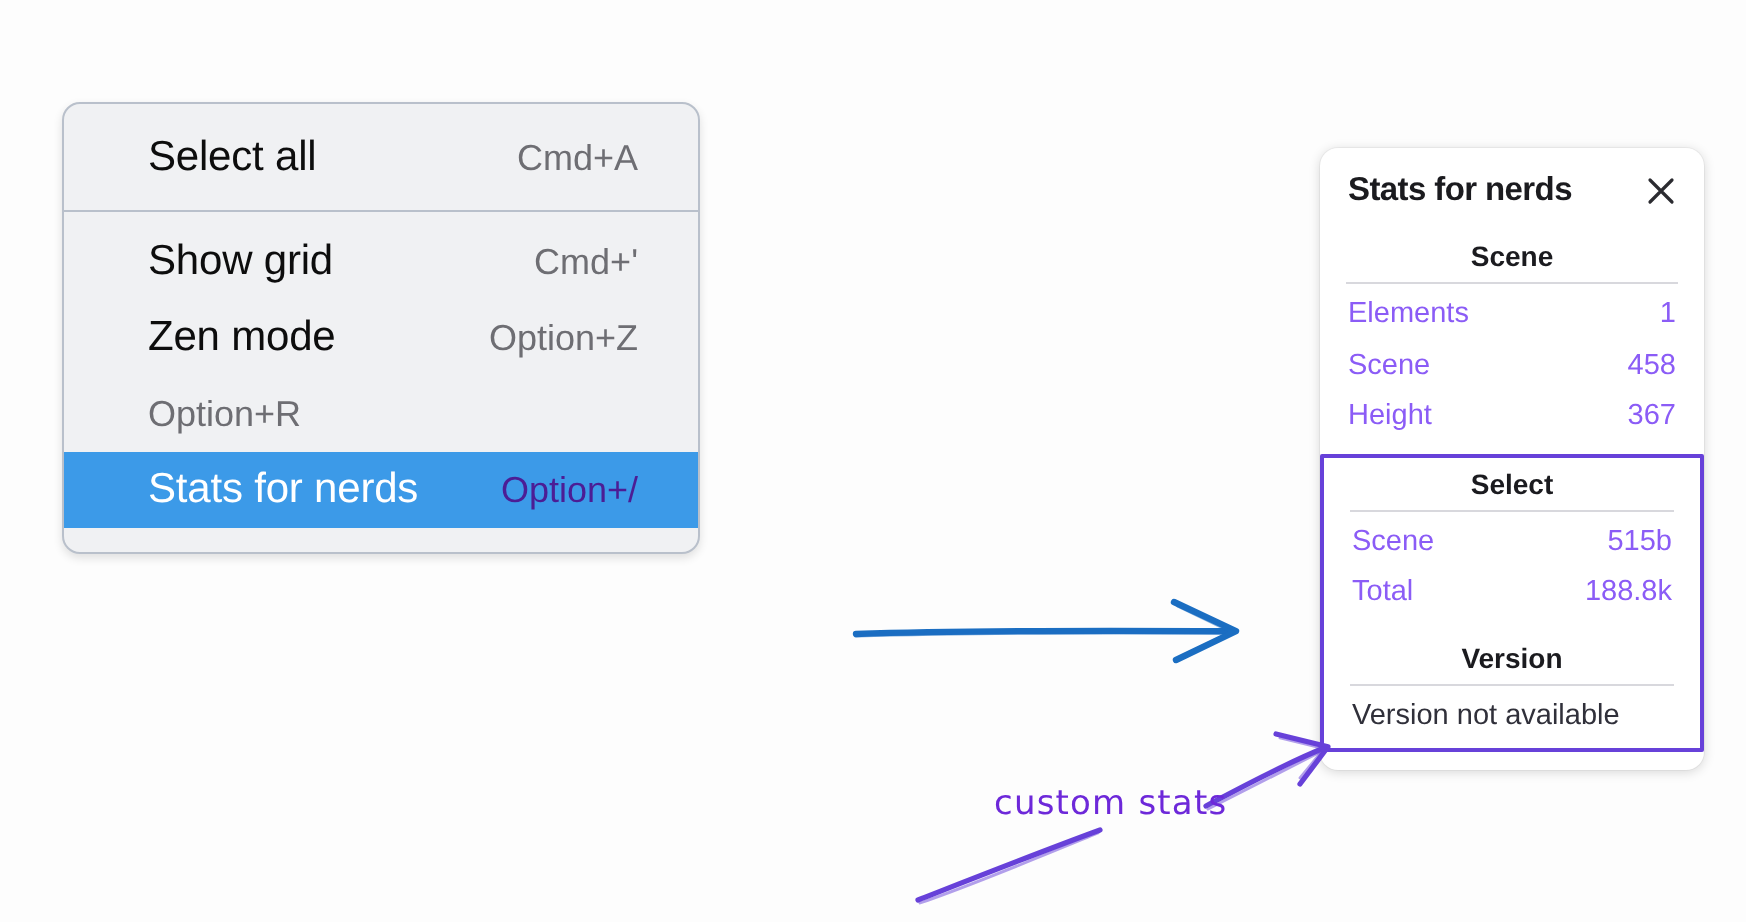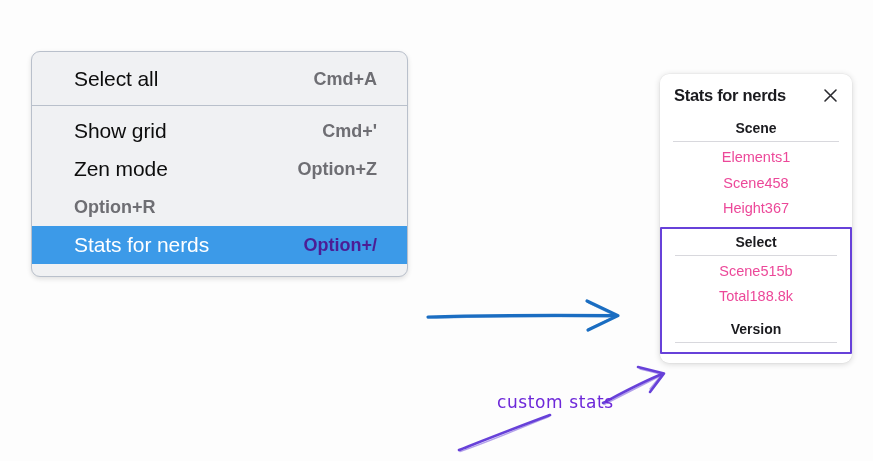--- a/index.html
+++ b/index.html
@@ -14,21 +14,21 @@
     overflow: hidden;
     font-family: "Liberation Sans", sans-serif;
     background: #fdfdfd;
   }
 
   
   #context-menu {
     position: absolute;
     left: 31px;
     top: 51px;
-    width: 377px;
+    width: 319px;
     background: #f0f1f3;
     border: 1px solid #b9c0cb;
     border-radius: 9px;
     box-shadow: 0 2px 5px rgba(0,0,0,0.12);
     box-sizing: border-box;
     overflow: hidden;
   }
   .menu-group { padding: 6px 0; }
   .menu-group.group-top { padding: 8px 0 7px 0; }
   .menu-group.group-bottom { padding: 6px 0 12px 0; }
@@ -49,21 +49,20 @@
   .menu-item .mi-label {
     font-size: 21px;
     color: #0d0d0d;
     letter-spacing: -0.1px;
     white-space: nowrap;
   }
   .menu-item .mi-shortcut {
     font-size: 18px;
     color: #6e6e73;
     white-space: nowrap;
-    font-weight: bold;
   }
   .menu-item.selected {
     background: #3c9ae8;
   }
   .menu-item.selected .mi-label { color: #ffffff; }
   .menu-item.selected .mi-shortcut { color: #4c1d95; }
 
   
   #stats-panel {
     position: absolute;
@@ -110,23 +109,23 @@
     padding: 2px 0 5px 0;
   }
   .sp-rule {
     height: 1px;
     background: #d8d8dd;
     margin: 0 0 3px 0;
   }
   .sp-row {
     display: flex;
     align-items: baseline;
-    justify-content: center;
+    justify-content: space-between;
     font-size: 14.5px;
-    color: #ec4899;
+    color: #8b5cf6;
     padding: 3px 1px;
     line-height: 1.35;
   }
   .sp-row .sp-key { white-space: nowrap; }
   .sp-row .sp-val { white-space: nowrap; }
   .sp-fullrow {
     font-size: 14.5px;
     color: #30303a;
     padding: 4px 1px 2px 1px;
     white-space: nowrap;
@@ -229,20 +228,21 @@
         <span class="sp-key">Scene</span>
         <span class="sp-val">515b</span>
       </div>
       <div class="sp-row">
         <span class="sp-key">Total</span>
         <span class="sp-val">188.8k</span>
       </div>
 
       <div class="sp-section-title" style="padding-top:11px;">Version</div>
       <div class="sp-rule"></div>
+      <div class="sp-fullrow">Version not available</div>
 
     </div>
 
   </div>
 </div>
 
 <svg id="annotations" viewBox="0 0 873 461">
 
   <g>
     <path d="M428 317 C 470 315.5, 545 315.2, 616 315.6" stroke="#1b6ec2" stroke-width="3.2" fill="none" stroke-linecap="round"></path>

